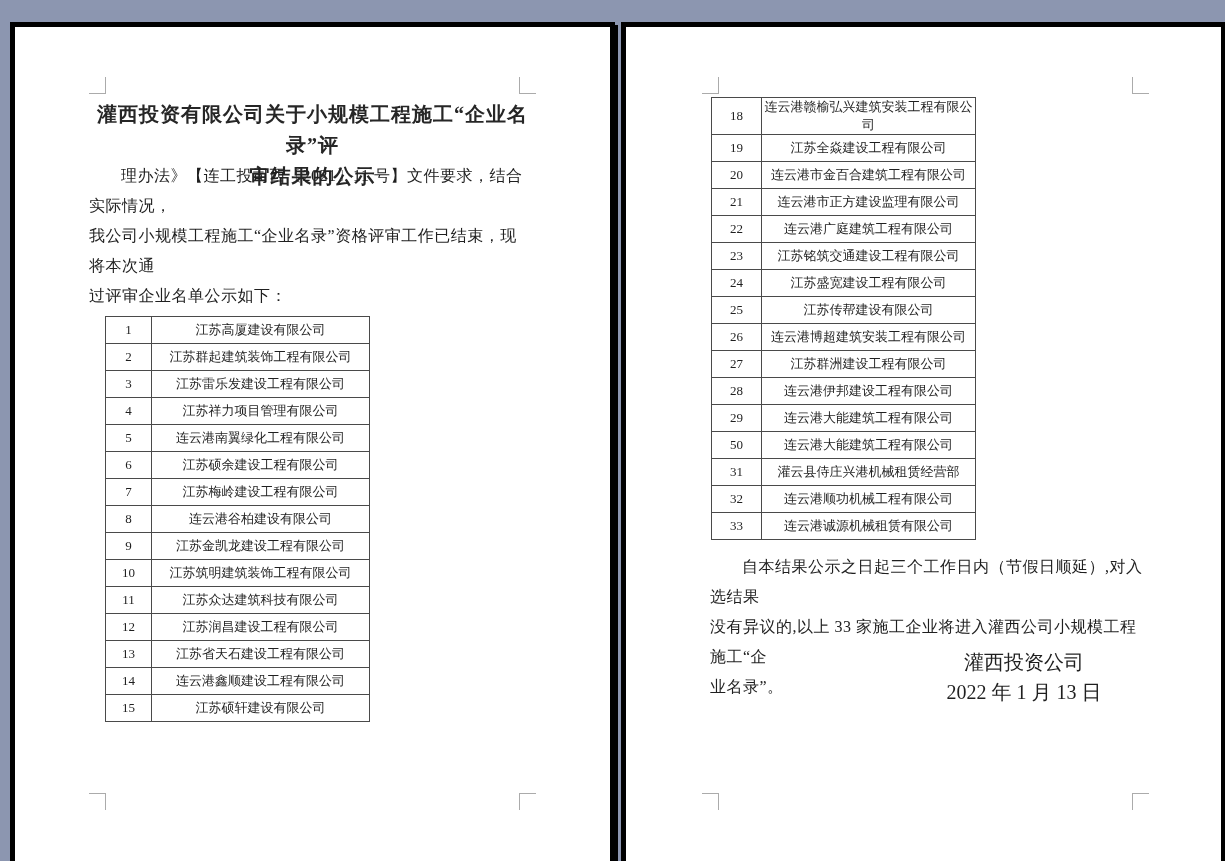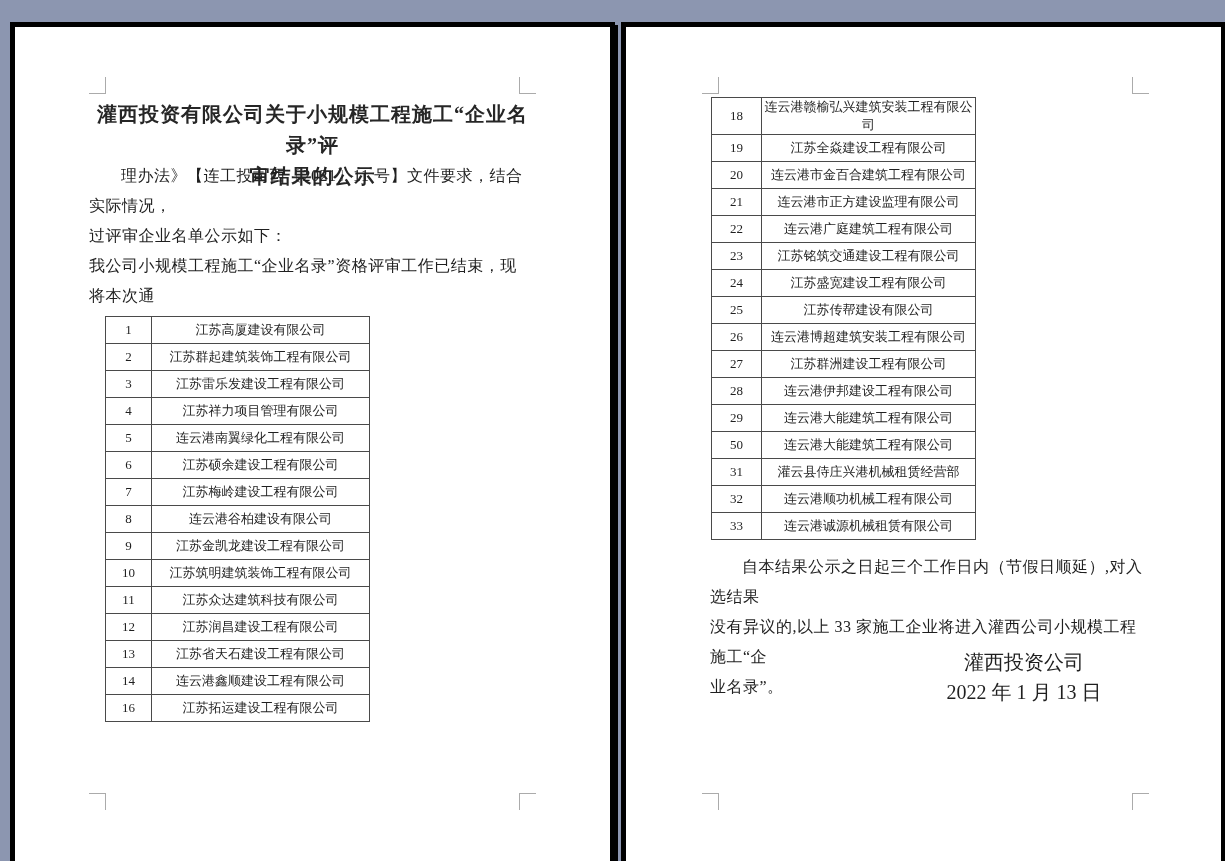--- a/index.html
+++ b/index.html
@@ -70,22 +70,22 @@
 
   <div class="doc-title">
 
   <div>灌西投资有限公司关于小规模工程施工“企业名录”评</div>
       <div>审结果的公示</div>
     </div>
 
   <div class="para para-p1">
 
       <div>理办法》【连工投司西〔2021〕11 号】文件要求，结合实际情况，</div>
+      <div>我公司小规模工程施工“企业名录”资格评审工作已结束，现将本次通</div>
       <div>过评审企业名单公示如下：</div>
-      <div>我公司小规模工程施工“企业名录”资格评审工作已结束，现将本次通</div>
     </div>
 
   <table class="companies" id="table-p1">
     <tbody>
 
     <tr>
         <td class="no-cell">1</td>
         <td class="name-cell">江苏高厦建设有限公司</td>
       </tr>
         <tr>
@@ -134,22 +134,22 @@
       </tr>
         <tr>
         <td class="no-cell">13</td>
         <td class="name-cell">江苏省天石建设工程有限公司</td>
       </tr>
         <tr>
         <td class="no-cell">14</td>
         <td class="name-cell">连云港鑫顺建设工程有限公司</td>
       </tr>
         <tr>
-        <td class="no-cell">16</td>
-        <td class="name-cell">江苏拓运建设工程有限公司</td>
+        <td class="no-cell">15</td>
+        <td class="name-cell">江苏硕轩建设有限公司</td>
       </tr>
       </tbody>
   </table>
 </div>
 
 <div class="page" id="page-2" style="background: rgb(255, 255, 255); border-color: rgb(0, 0, 0);">
   <div class="mark mark-tl p2"></div>
   <div class="mark mark-tr p2"></div>
   <div class="mark mark-bl p2"></div>
   <div class="mark mark-br p2"></div>

